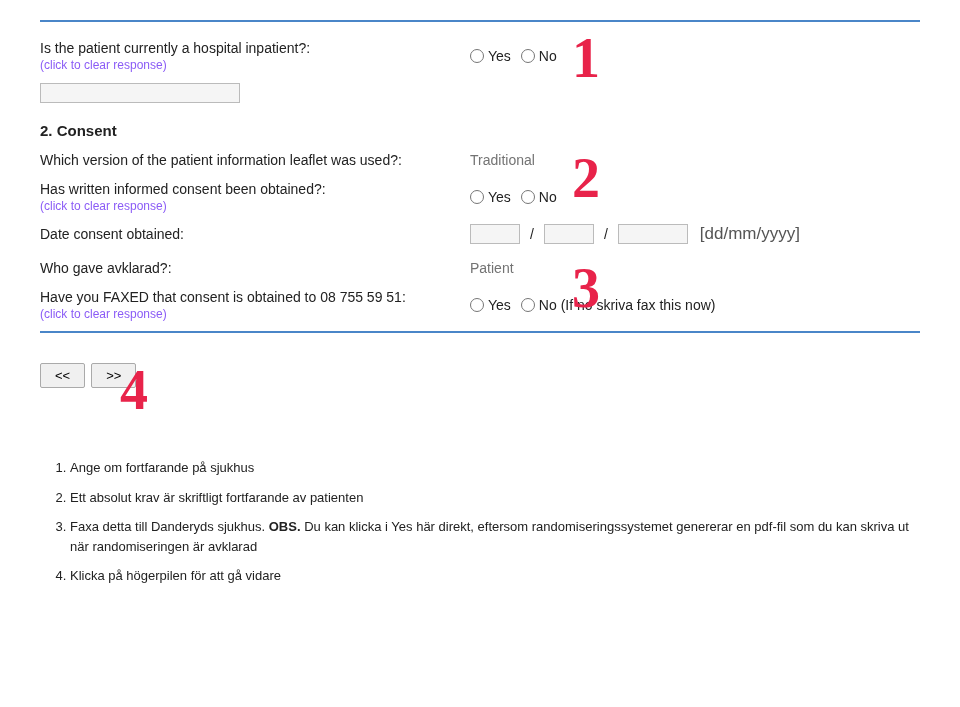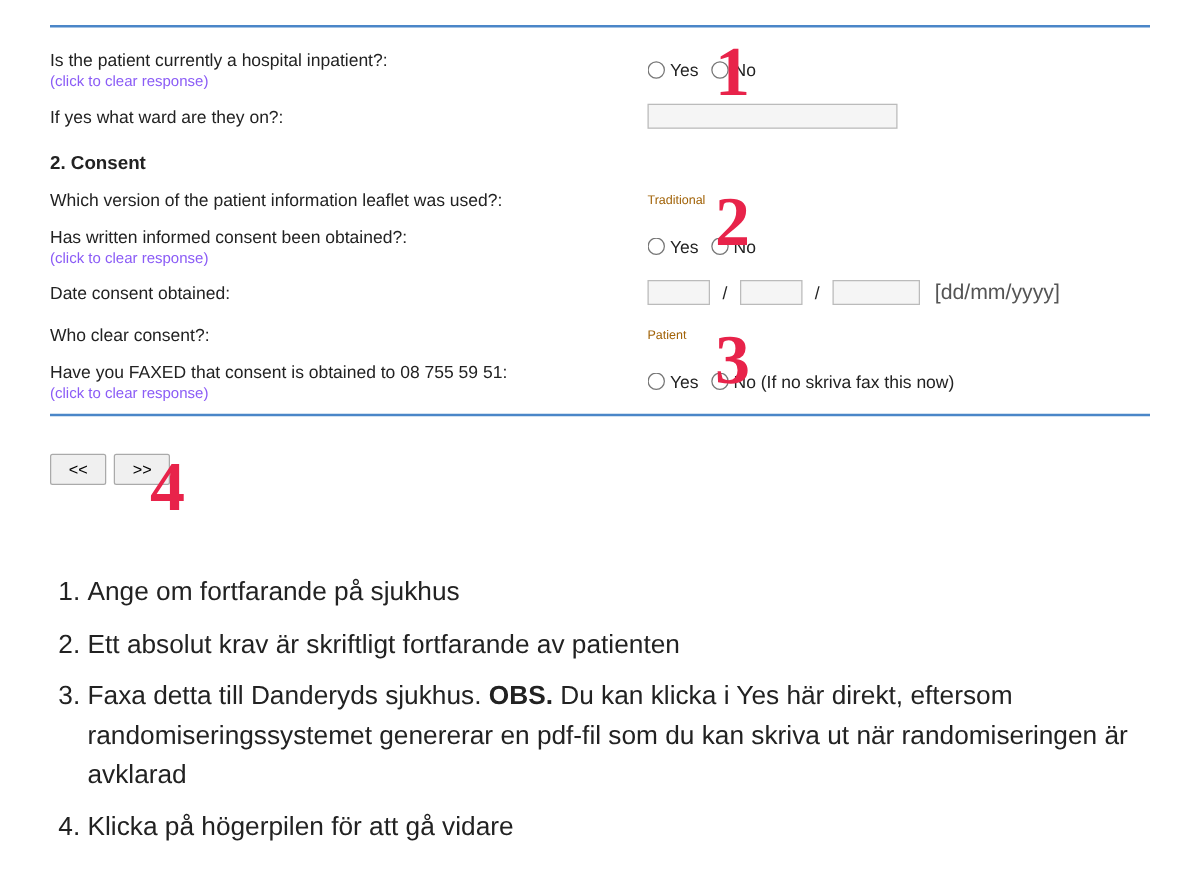--- a/index.html
+++ b/index.html
@@ -26,21 +26,20 @@
     .form-section {
       position: relative;
       padding-bottom: 10px;
     }
 
     .form-row {
       display: flex;
       align-items: center;
       margin-bottom: 8px;
       min-height: 26px;
-      gap: 48px;
     }
 
     .form-label {
       width: 430px;
       flex-shrink: 0;
     }
 
     .form-label .clear-link {
       color: #8b5cf6;
       font-size: 12px;
@@ -138,32 +137,32 @@
       margin-top: 30px;
       padding: 0 40px;
     }
 
     .instructions ol {
       margin-left: 30px;
     }
 
     .instructions li {
       margin-bottom: 10px;
-      font-size: 21px;
+      font-size: 13px;
       line-height: 1.5;
     }
 
     .obs-bold {
       font-weight: bold;
     }
 
     
     .consent-value {
-      font-size: 10px;
-      color: #a16207;
+      font-size: 14px;
+      color: #737373;
     }
 
     .date-separator {
       margin: 0 2px;
       font-size: 14px;
     }
 
     .date-format-label {
       font-size: 17px;
       color: #555;
@@ -193,23 +192,20 @@
           </label>
           <label class="radio-label">
             <input type="radio" name="inpatient" class="radio-input" style="">
             <span>No</span>
           </label>
         </div>
       </div>
     </div>
 
     <div class="form-row">
-      <div class="form-label">
-        <span>If yes what ward are they on?:</span>
-      </div>
       <div class="form-controls">
         <input type="text" class="text-input" style="">
       </div>
     </div>
 
     <div class="section-heading">2. Consent</div>
 
     <div class="badge badge-2">2</div>
 
     <div class="form-row">
@@ -251,21 +247,21 @@
         <span class="date-separator">/</span>
         <input type="text" class="date-input" style="width: 70px;">
         <span class="date-format-label">[dd/mm/yyyy]</span>
       </div>
     </div>
 
     <div class="badge badge-3">3</div>
 
     <div class="form-row">
       <div class="form-label">
-        <span>Who clear consent?:</span>
+        <span>Who gave avklarad?:</span>
       </div>
       <div class="form-controls">
         <span class="consent-value">Patient</span>
       </div>
     </div>
 
     <div class="form-row">
       <div class="form-label">
         <span>Have you FAXED that consent is obtained to 08 755 59 51:</span>
         <span class="clear-link">(click to clear response)</span>

